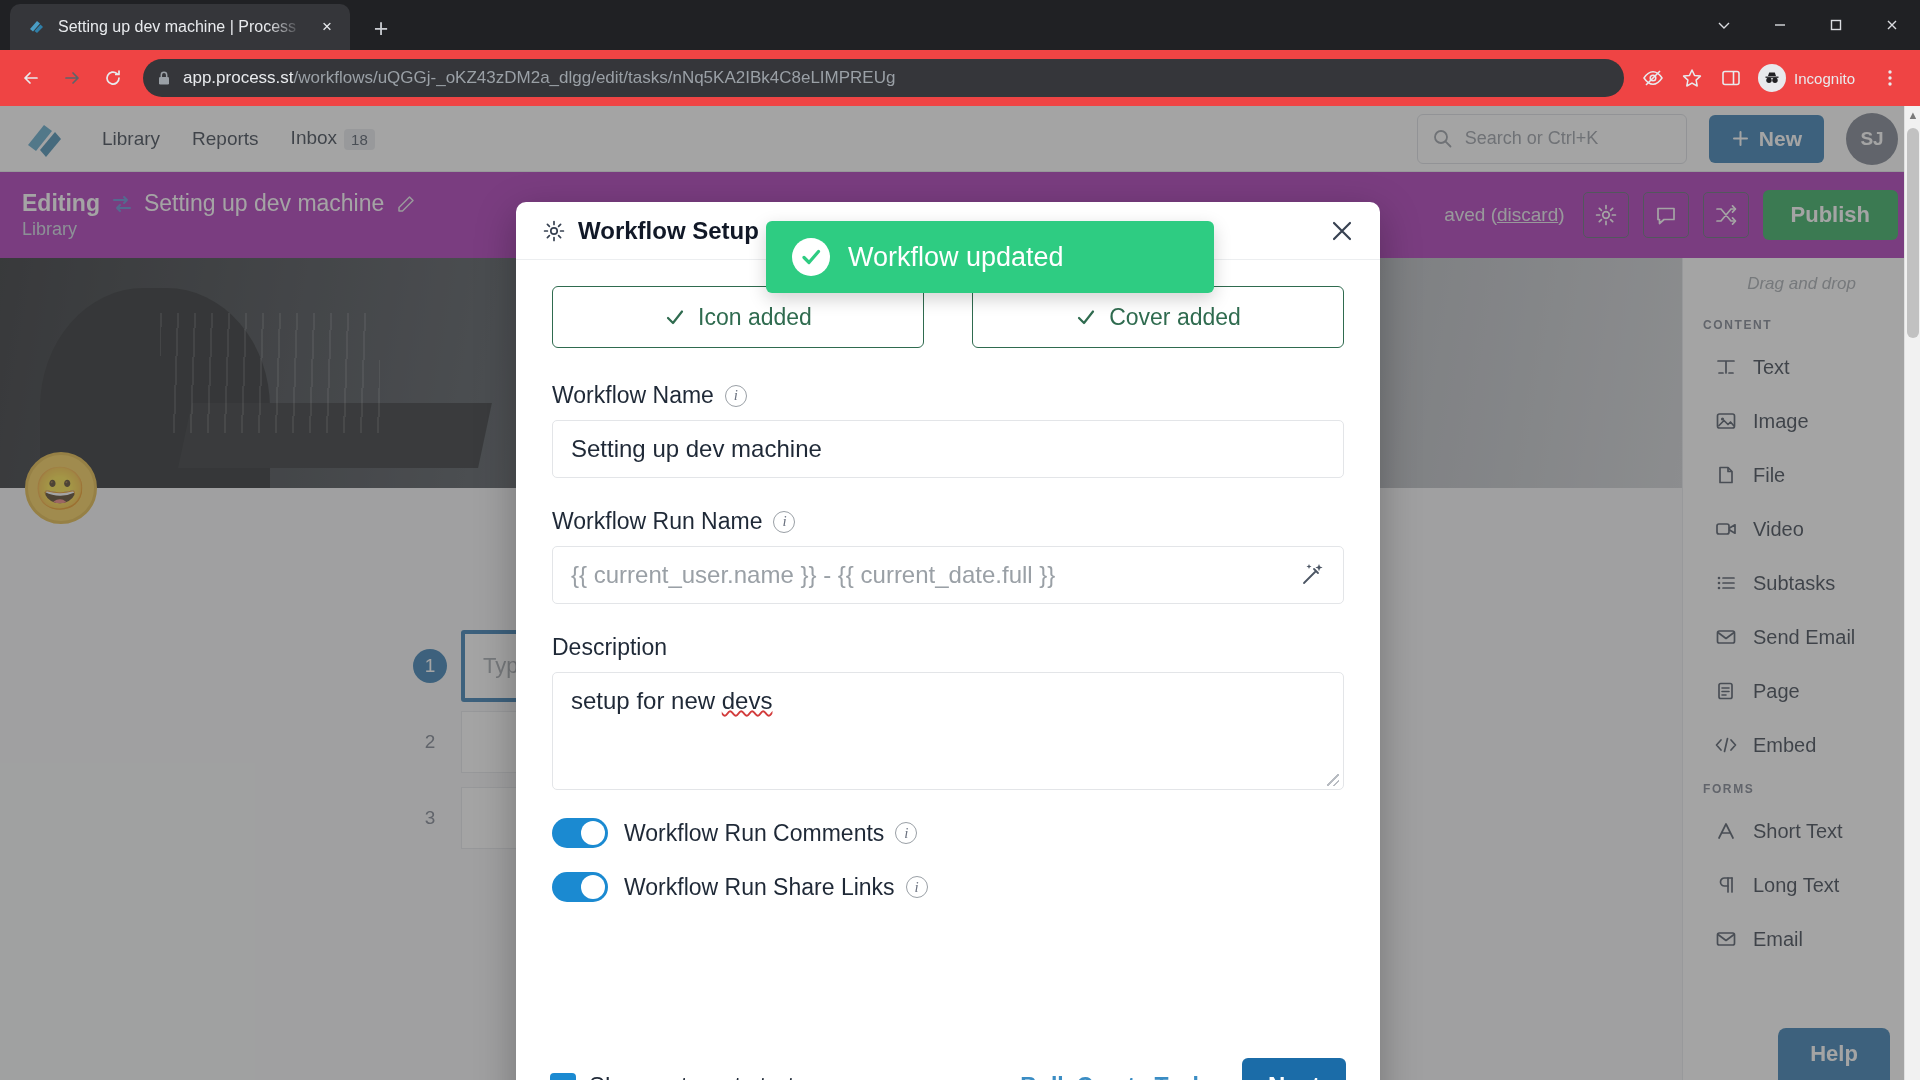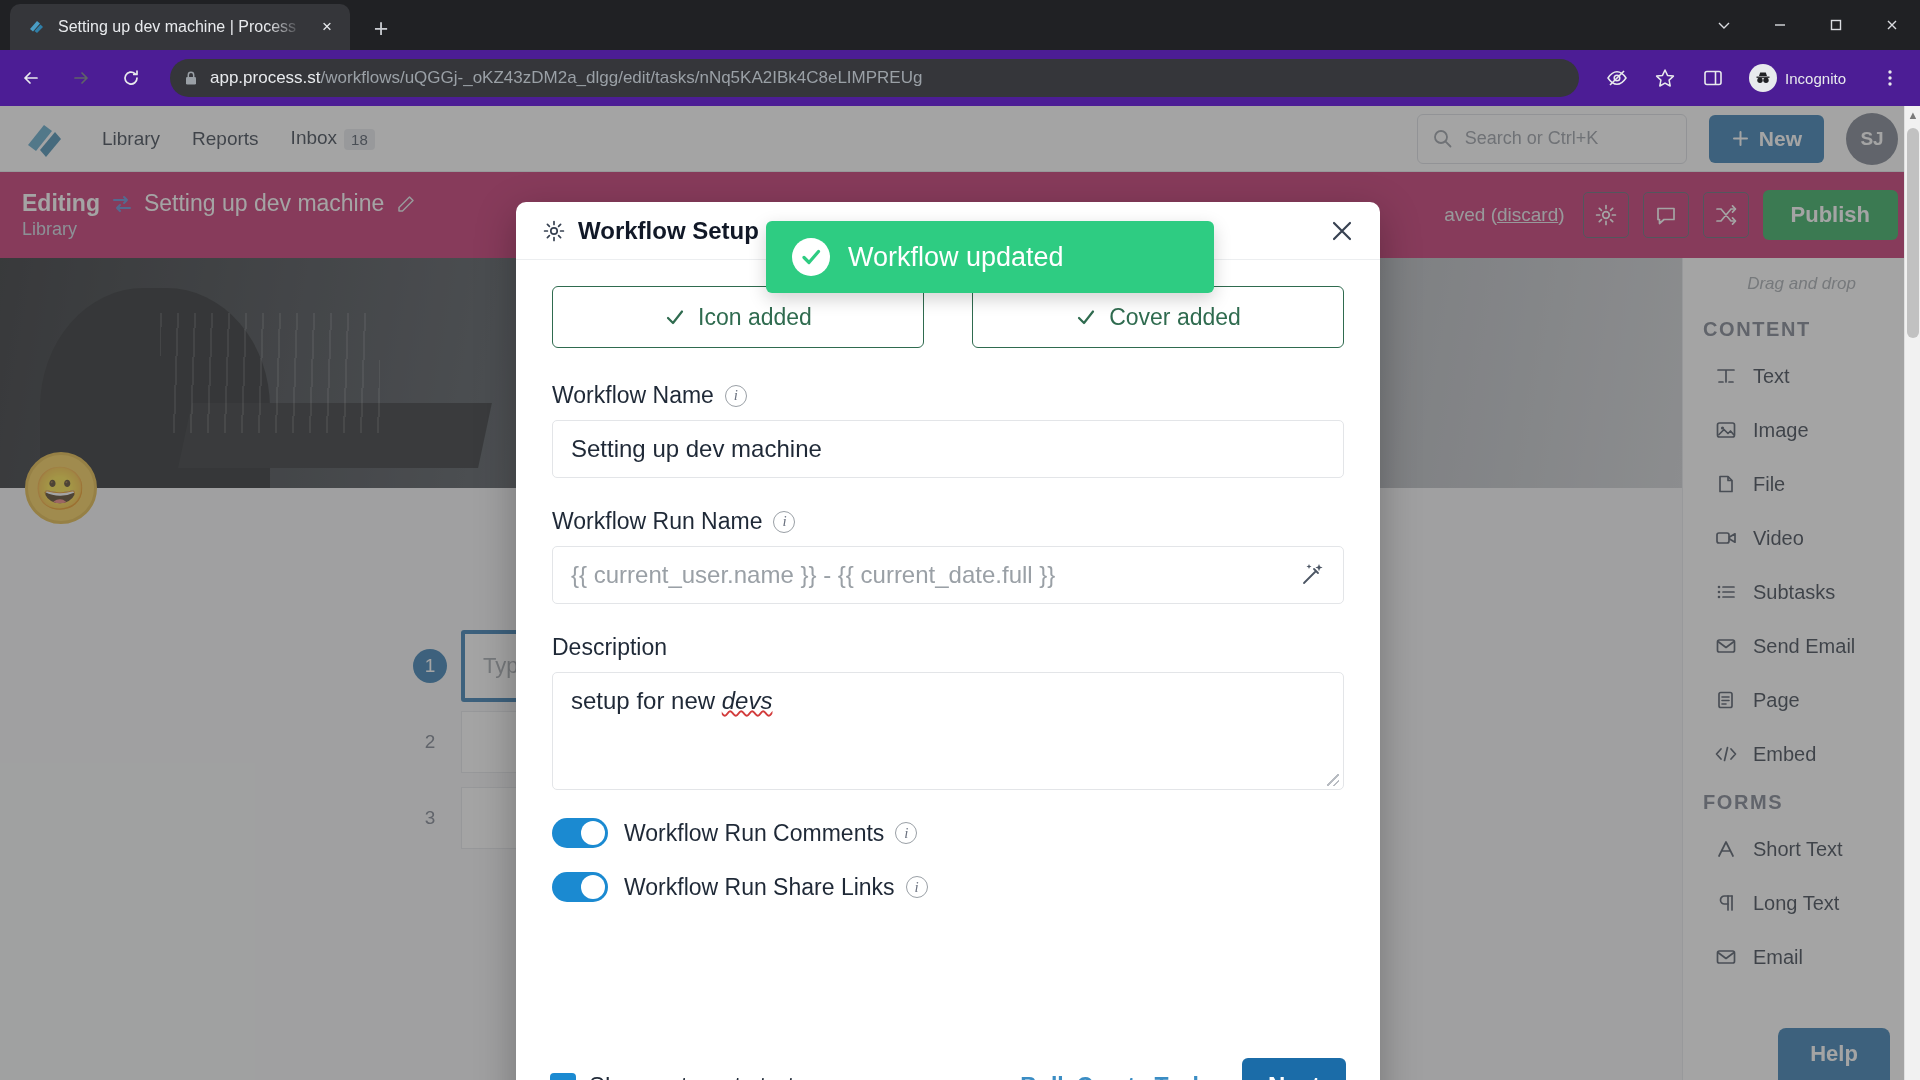--- a/index.html
+++ b/index.html
@@ -40,22 +40,22 @@
   .win-controls {
     position: absolute; right: 0; top: 0; height: 50px;
     display: flex; align-items: center;
   }
   .win-btn {
     width: 56px; height: 50px; display: flex; align-items: center;
     justify-content: center; color: #dadce0;
   }
 
   .toolbar {
-    height: 56px; display: flex; align-items: center; gap: 12px;
-    padding: 0 12px; background: #4c1d95;
+    height: 56px; display: flex; align-items: center; gap: 3px;
+    padding: 0 12px; background: #ef4444;
   }
   .nav-btn {
     width: 38px; height: 38px; border-radius: 50%;
     display: flex; align-items: center; justify-content: center; color: #e8eaed;
   }
   .nav-btn.disabled { color: #5f6368; }
   .omnibox {
     flex: 1; height: 38px; margin: 0 8px; background: #35363a;
     border-radius: 19px; display: flex; align-items: center; padding: 0 14px; gap: 12px;
     min-width: 0;
@@ -106,21 +106,21 @@
     display: flex; align-items: center; gap: 9px; padding: 0 22px;
     font-size: 21px; font-weight: bold; margin-right: 22px;
   }
   .avatar-sj {
     width: 52px; height: 52px; border-radius: 50%; background: #6b7280;
     color: #fff; display: flex; align-items: center; justify-content: center;
     font-size: 19px; font-weight: bold;
   }
 
   .edit-bar {
-    height: 86px; background: #be185d; display: flex; align-items: center;
+    height: 86px; background: #a21caf; display: flex; align-items: center;
     padding: 0 22px; color: #fff;
   }
   .edit-left { display: flex; flex-direction: column; gap: 2px; }
   .edit-row1 { display: flex; align-items: center; gap: 11px; }
   .edit-label { font-size: 23px; font-weight: bold; }
   .edit-title { font-size: 23px; }
   .edit-sub { font-size: 18px; color: #cbd5e1; }
   .edit-spacer { flex: 1; }
   .saved-text { font-size: 19px; color: #e5e7eb; margin-right: 18px; white-space: nowrap; }
   .saved-text u { text-decoration: underline; }
@@ -190,21 +190,21 @@
     background: #fff; border-radius: 5px; display: flex; align-items: center;
     justify-content: center; font-size: 30px; color: #374151;
   }
 
   
   .right-panel {
     width: 238px; background: #fff; border-left: 1px solid #e5e7eb;
     padding: 16px 0 0 0; flex: 0 0 238px;
   }
   .panel-hint { font-size: 17px; color: #9aa0a6; font-style: italic; text-align: center; padding-bottom: 14px; }
-  .panel-section { font-size: 20px; letter-spacing: 1.6px; color: #6b7280; padding: 10px 0 8px 20px; font-weight: bold; }
+  .panel-section { font-size: 12px; letter-spacing: 1.6px; color: #6b7280; padding: 10px 0 8px 20px; font-weight: bold; }
   .panel-item {
     height: 54px; display: flex; align-items: center; gap: 14px; padding-left: 30px;
     font-size: 20px; color: #1f2937;
   }
   .panel-item .pico { width: 26px; display: flex; justify-content: center; color: #374151; }
 
   .scrollbar-track {
     position: absolute; right: 0; top: 0; width: 16px; height: 100%;
     background: #f1f1f1; border-left: 1px solid #e0e0e0;
   }
@@ -272,21 +272,21 @@
   .input-magic {
     position: absolute; right: 18px; top: 15px; color: #6b7280; font-size: 22px;
   }
   .textarea {
     width: 100%; height: 118px; border: 1px solid #e3e5e8; border-radius: 5px;
     padding: 14px 18px; font-size: 24px; color: #1f2937; margin-bottom: 28px;
     position: relative; background: #fff;
   }
   .spell {
     text-decoration: underline; text-decoration-style: wavy;
-    text-decoration-color: #d23b3b; text-decoration-thickness: 1.5px; font-style: italic;
+    text-decoration-color: #d23b3b; text-decoration-thickness: 1.5px;
   }
   .resize-grip {
     position: absolute; right: 4px; bottom: 3px; width: 12px; height: 12px;
     background: linear-gradient(135deg,transparent 0 45%,#b8bcc2 45% 55%,transparent 55% 72%,#b8bcc2 72% 82%,transparent 82%);
   }
 
   .toggle-row { display: flex; align-items: center; gap: 16px; margin-bottom: 24px; }
   .toggle {
     width: 56px; height: 30px; border-radius: 15px; background: #1b8ad1;
     position: relative; flex: 0 0 56px;

